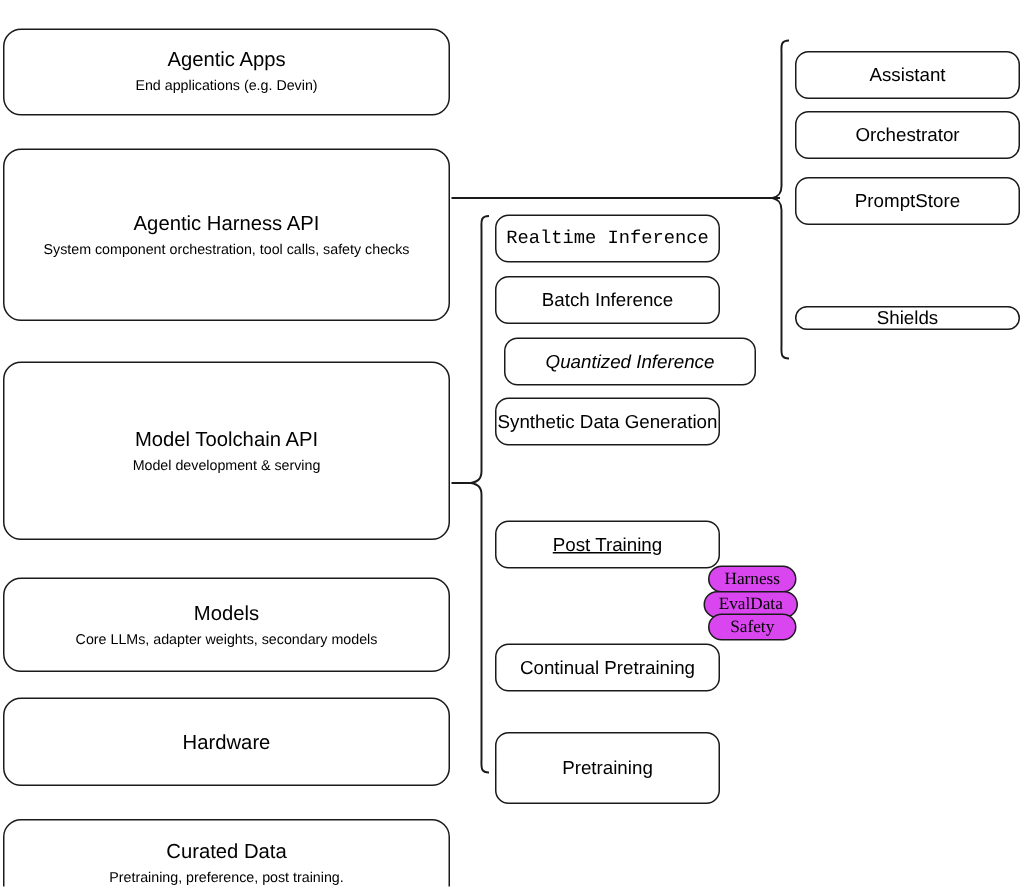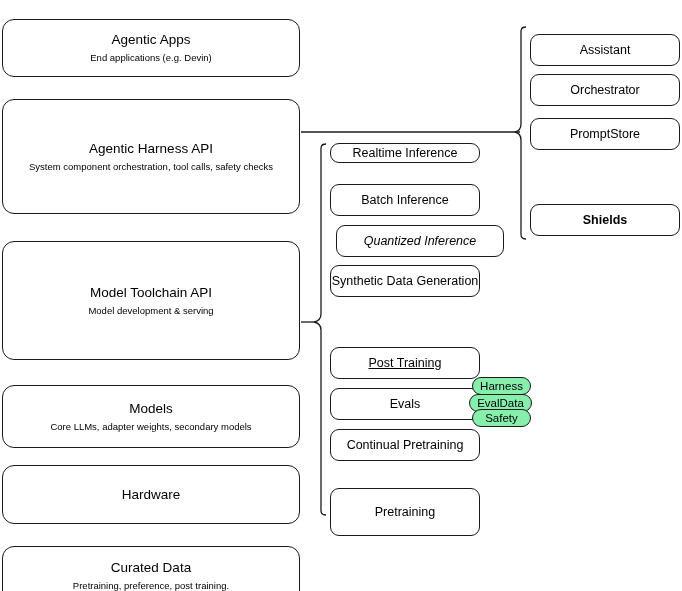--- a/index.html
+++ b/index.html
@@ -67,29 +67,30 @@
     color: #000;
     white-space: nowrap;
   }
 
   
   .pill-badge {
     position: absolute;
     box-sizing: border-box;
     border: 1.3px solid #1a1a1a;
     border-radius: 999px;
-    background: #86efac;
+    background: #d946ef;
     display: flex;
     align-items: center;
     justify-content: center;
     font-size: 11.5px;
     line-height: 13px;
     color: #000;
     white-space: nowrap;
     z-index: 5;
+    font-family: Liberation Serif, serif;
   }
 
   
   #connectors {
     position: absolute;
     left: 0; top: 0;
     width: 682px;
     height: 591px;
     pointer-events: none;
     z-index: 1;
@@ -150,38 +151,35 @@
 
   <div class="layer-box" style="left:2px; top:449px; width:298px; height:59px;">
     <div class="layer-title">Hardware</div>
   </div>
 
   <div class="layer-box" style="left:2px; top:530px; width:298px; height:59px;">
     <div class="layer-title">Curated Data</div>
     <div class="layer-sub">Pretraining, preference, post training.</div>
   </div>
 
-  <div class="item-box" style="left:330px; top:143px; width:150px; height:20px;">
+  <div class="item-box" style="left:330px; top:143px; width:150px; height:32px;font-family:Liberation Mono, monospace;">
     <span>Realtime Inference</span>
   </div>
   <div class="item-box" style="left:330px; top:184px; width:150px; height:32px;">
     <span>Batch Inference</span>
   </div>
   <div class="item-box" style="left:336px; top:225px; width:168px; height:32px;font-style:italic;">
     <span>Quantized Inference</span>
   </div>
   <div class="item-box" style="left:330px; top:265px; width:150px; height:32px;">
     <span>Synthetic Data Generation</span>
   </div>
   <div class="item-box" style="left:330px; top:347px; width:150px; height:32px;text-decoration:underline;">
     <span>Post Training</span>
   </div>
-  <div class="item-box" style="left:330px; top:388px; width:150px; height:32px;">
-    <span>Evals</span>
-  </div>
   <div class="item-box" style="left:330px; top:429px; width:150px; height:32px;">
     <span>Continual Pretraining</span>
   </div>
   <div class="item-box" style="left:330px; top:488px; width:150px; height:48px;">
     <span>Pretraining</span>
   </div>
 
   <div class="pill-badge" style="left:472px; top:377px; width:59px; height:18px;">
     <span>Harness</span>
   </div>
@@ -194,17 +192,17 @@
 
   <div class="item-box" style="left:530px; top:34px; width:150px; height:32px;">
     <span>Assistant</span>
   </div>
   <div class="item-box" style="left:530px; top:74px; width:150px; height:32px;">
     <span>Orchestrator</span>
   </div>
   <div class="item-box" style="left:530px; top:118px; width:150px; height:32px;">
     <span>PromptStore</span>
   </div>
-  <div class="item-box" style="left:530px; top:204px; width:150px; height:32px;font-weight:bold;">
+  <div class="item-box" style="left:530px; top:204px; width:150px; height:16px;">
     <span>Shields</span>
   </div>
 
 </div>
 
 </body></html>

